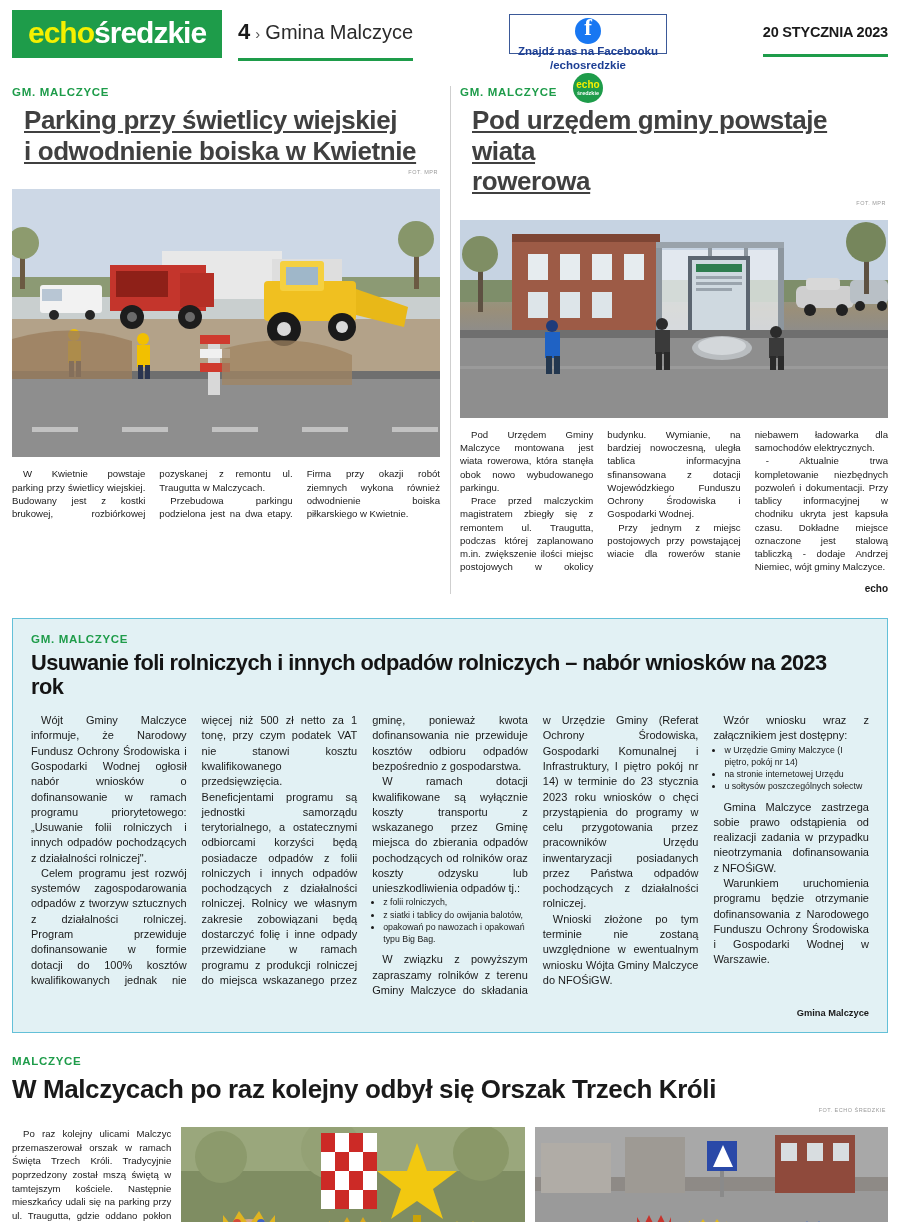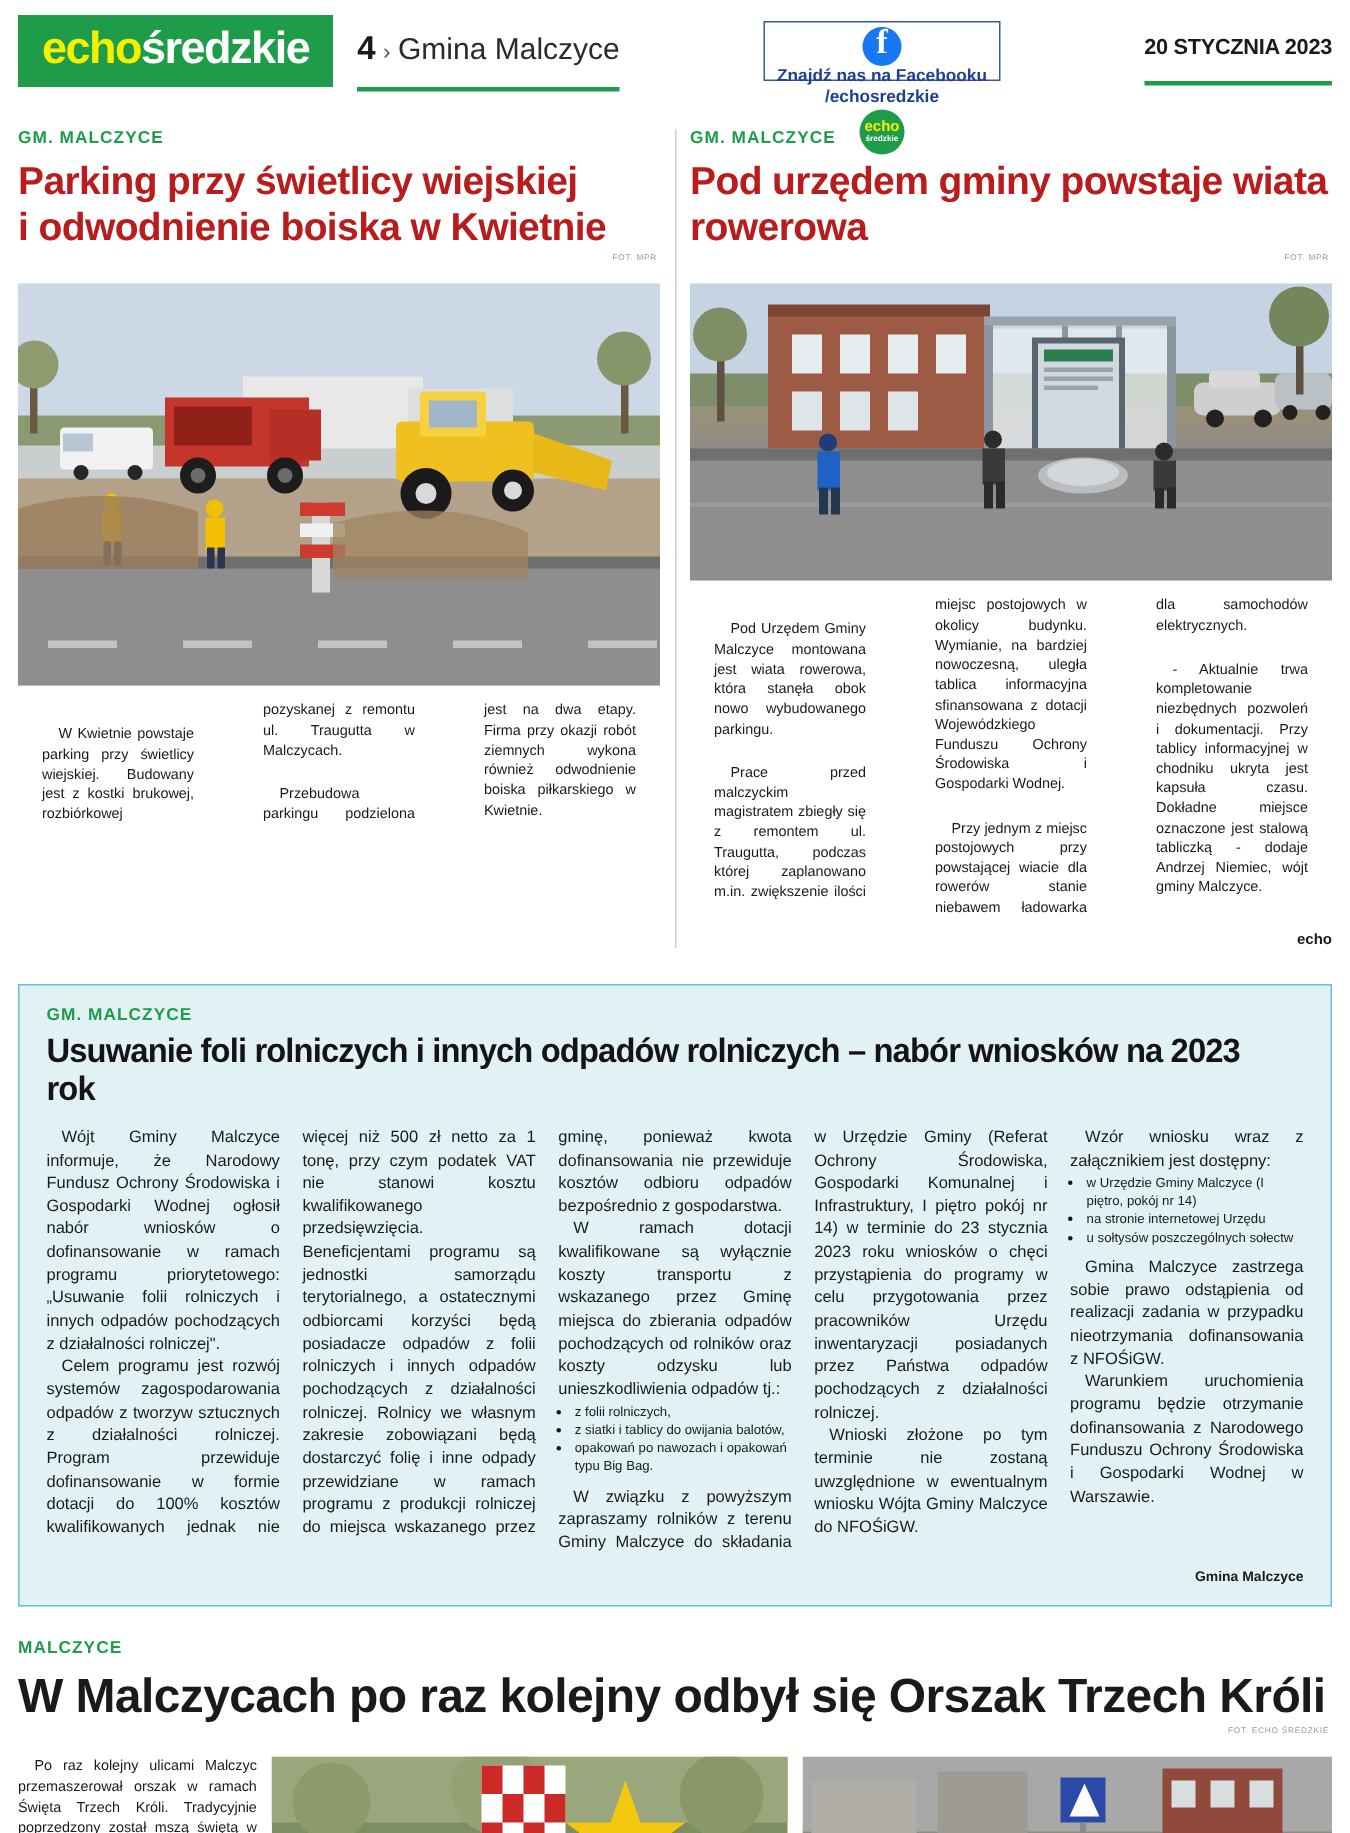--- a/index.html
+++ b/index.html
@@ -64,31 +64,31 @@
   .date-rule { position:absolute; left:0; right:0; bottom:-12px; height:3px; background:#1e9c4a; }
 
   
   .top-area { display:flex; padding:0 12px; margin-top:28px; }
   .col-left { width:428px; }
   .col-divider { width:20px; display:flex; justify-content:center; }
   .col-divider .vline { width:1px; background:#cfcfcf; height:100%; }
   .col-right { width:428px; }
 
   .kicker { color:#1e9c4a; font-size:11.5px; font-weight:bold; letter-spacing:0.7px; margin-bottom:7px; }
-  .headline { font-size:26px; font-weight:bold; line-height:1.18; letter-spacing:-0.4px; margin:0 0 13px 0; color:#b91c1c; }
+  .headline { font-size:26px; font-weight:bold; line-height:1.18; letter-spacing:-0.4px; margin:0 0 13px 12px; color:#404040;text-decoration:underline; }
 
   .photo { position:relative; overflow:hidden; }
 
   
   .ph1 { height:268px; background:linear-gradient(#cfd9e4 0%, #c2ccd8 26%, #9aa48f 34%, #8e9b7d 42%, #b9a88f 52%, #a79177 62%, #8e8e8e 72%, #8a8a8a 100%); }
   
   .ph2 { height:198px; background:linear-gradient(#c4d0dd 0%, #b6c3d2 22%, #8f9f86 32%, #9a8f79 45%, #8c8c8c 58%, #909090 100%); }
 
   .cols3 { column-count:3; column-gap:14px; margin-top:10px; }
-  .cols3 p { margin:16px; font-size:9.6px; line-height:1.38; text-align:justify; text-indent:11px; font-family:"Liberation Sans", sans-serif; }
+  .cols3 p { margin:0; font-size:9.6px; line-height:1.38; text-align:justify; text-indent:11px; font-family:"Liberation Sans", sans-serif; }
   .byline { text-align:right; font-weight:bold; font-size:10px; margin-top:9px; }
 
   
   .blue-box {
     margin:24px 12px 0 12px;
     background:#e2f1f4;
     border:1px solid #63c0d8;
     padding:14px 18px 14px 18px;
   }
   .blue-box .kicker { margin-bottom:6px; }
@@ -99,21 +99,21 @@
   }
   .bb-cols { column-count:5; column-gap:15px; }
   .bb-cols p { margin:0; font-size:11px; line-height:1.39; text-align:justify; text-indent:10px; }
   .bb-cols ul { margin:0; padding-left:11px; }
   .bb-cols li { font-size:8.8px; line-height:1.39; margin:0; }
   .bb-sign { text-align:right; font-weight:bold; font-size:9.3px; margin-top:10px; }
   .gap { height:7px; }
 
   
   .bottom-area { padding:0 12px; margin-top:22px; }
-  .bottom-head { font-size:32px; font-weight:bold; letter-spacing:-0.4px; margin:0 0 12px 0; }
+  .bottom-head { font-size:26px; font-weight:bold; letter-spacing:-0.4px; margin:0 0 12px 0; }
   .bottom-grid { display:flex; gap:10px; }
   .bt-text { width:160px; }
   .bt-text p { margin:0; font-size:9.6px; line-height:1.42; text-align:justify; text-indent:11px; }
   .bt-byline { text-align:right; font-weight:bold; font-size:10px; margin-top:10px; }
   .bt-photo { position:relative; overflow:hidden; }
   .bt-photo.a { width:345px; height:260px; }
   .bt-photo.b { width:355px; height:260px; }
   .credit-top { position:absolute; right:2px; top:-10px; font-size:5.5px; color:#9a9a9a; letter-spacing:0.5px; }
   .credit-row { position:relative; height:10px; }
 </style>

